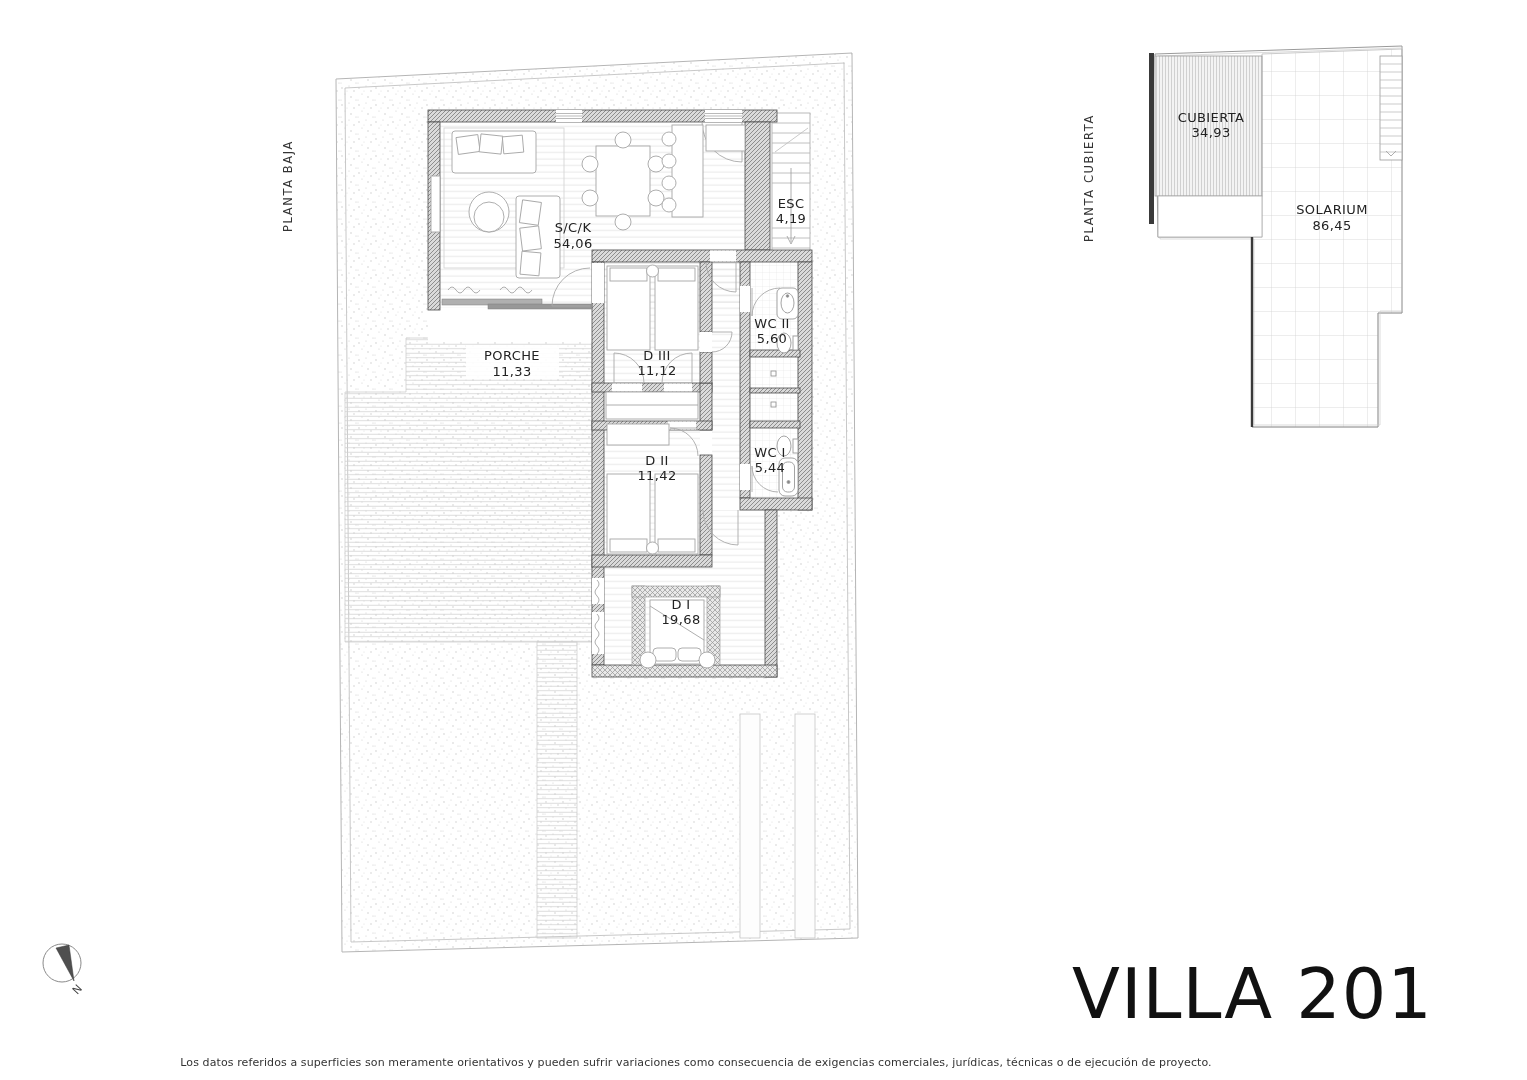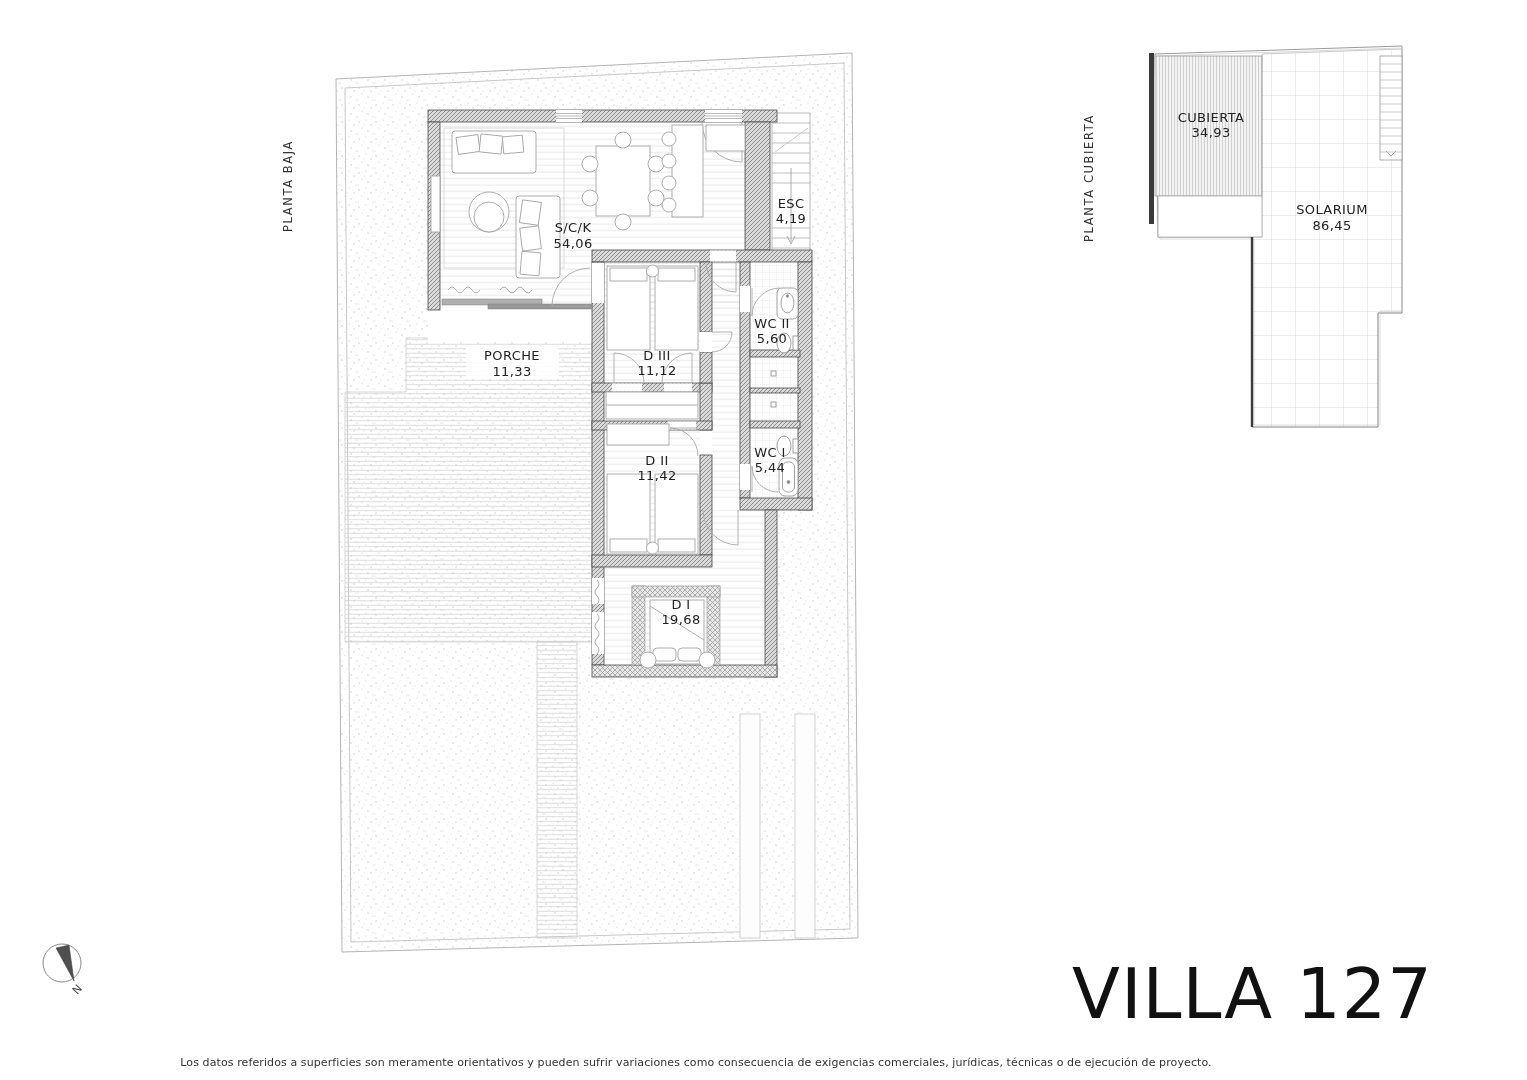--- a/index.html
+++ b/index.html
@@ -279,16 +279,16 @@
     <text class="plan-label" transform="rotate(-90 1093,178)" x="1093" y="178" text-anchor="middle">PLANTA CUBIERTA</text>
   </g>
 
   <g>
     <circle cx="62" cy="963" r="19" fill="none" stroke="#8a8a8a" stroke-width="1"></circle>
     <polygon points="56,948 69,945 74,981" fill="#4f4f4f" stroke="#3a3a3a" stroke-width="0.5"></polygon>
     <text class="north-n" transform="rotate(-48 80,992)" x="80" y="992" text-anchor="middle">N</text>
   </g>
 </svg>
 
-<div class="villa-title">VILLA 127</div>
+<div class="villa-title">VILLA 201</div>
 <div class="disclaimer">Los datos referidos a superficies son meramente orientativos y pueden sufrir variaciones como consecuencia de exigencias comerciales, jurídicas, técnicas o de ejecución de proyecto.</div>
 
 </div>
 
 </body></html>

